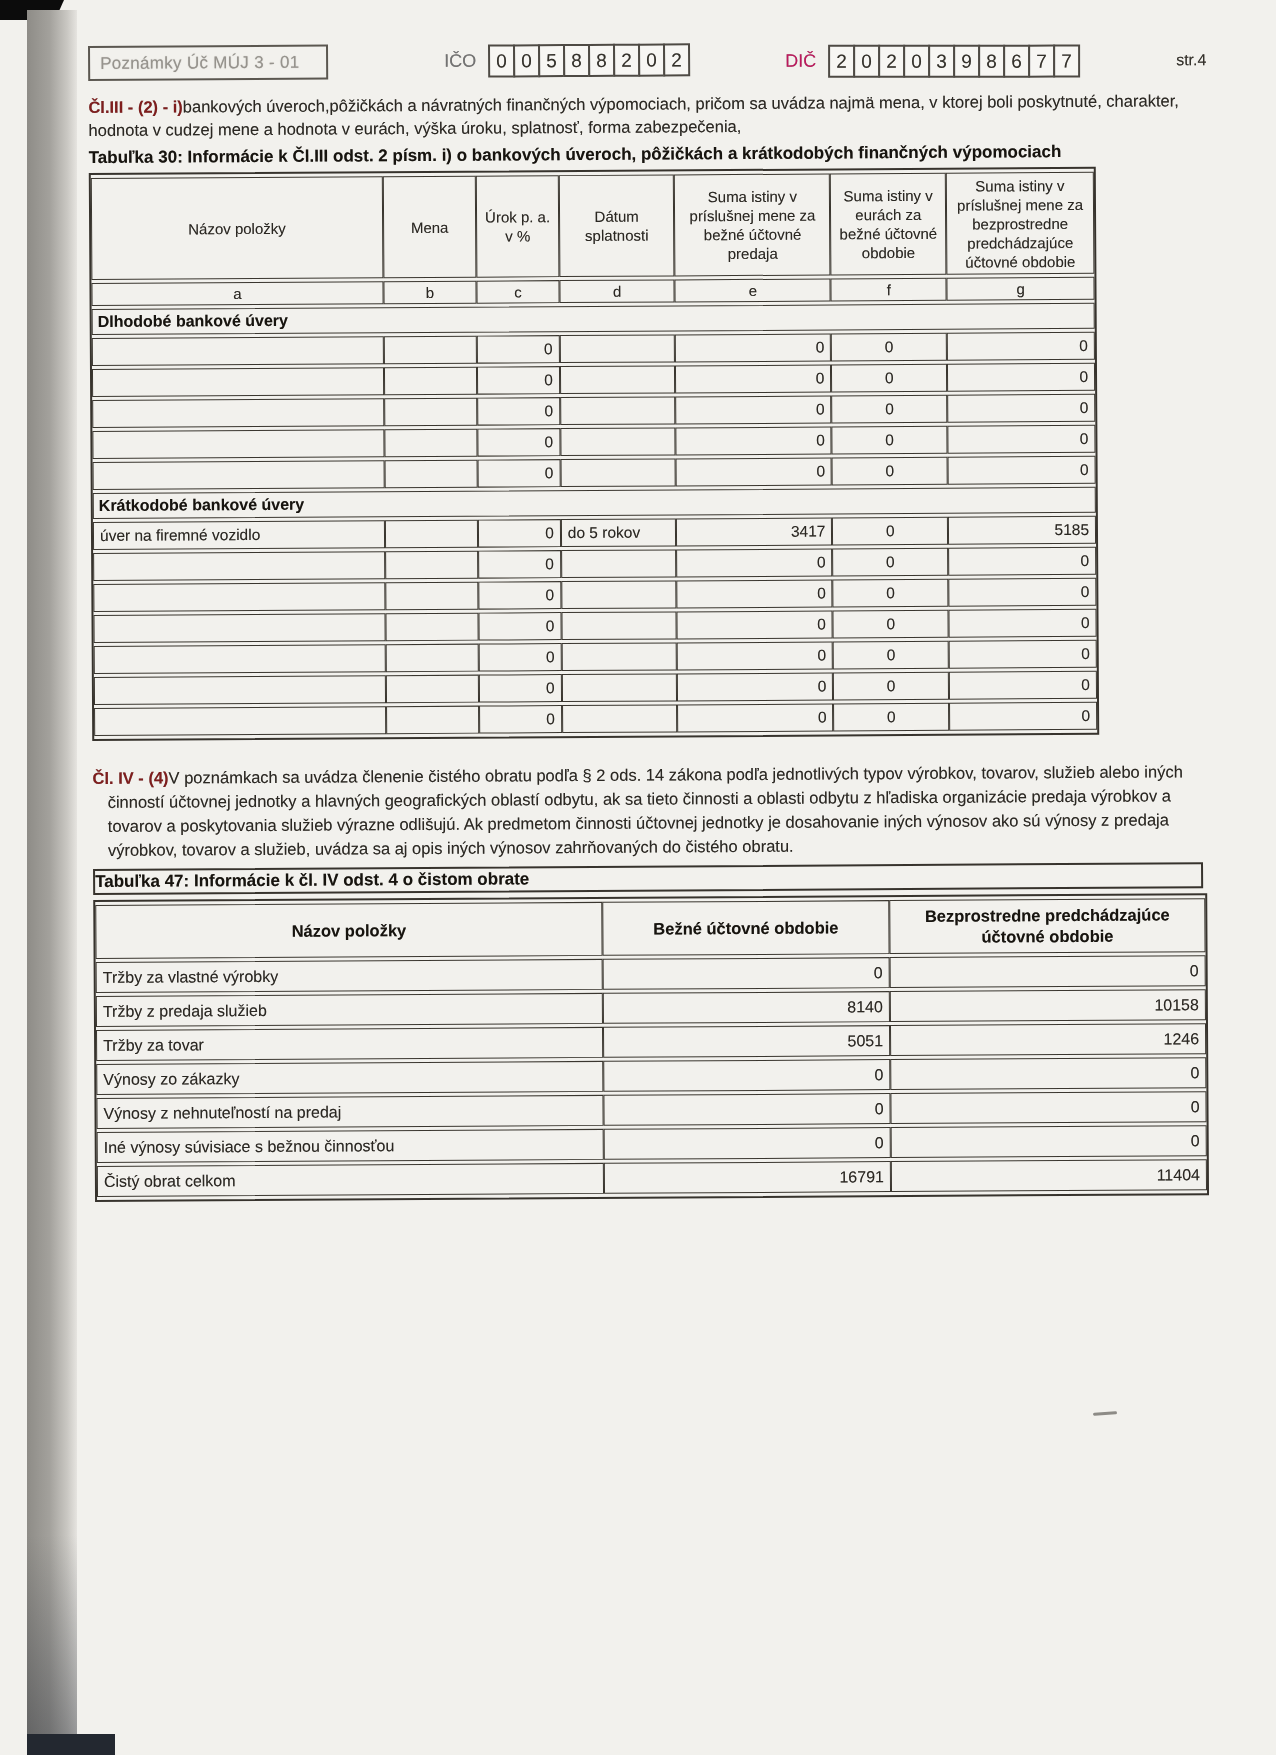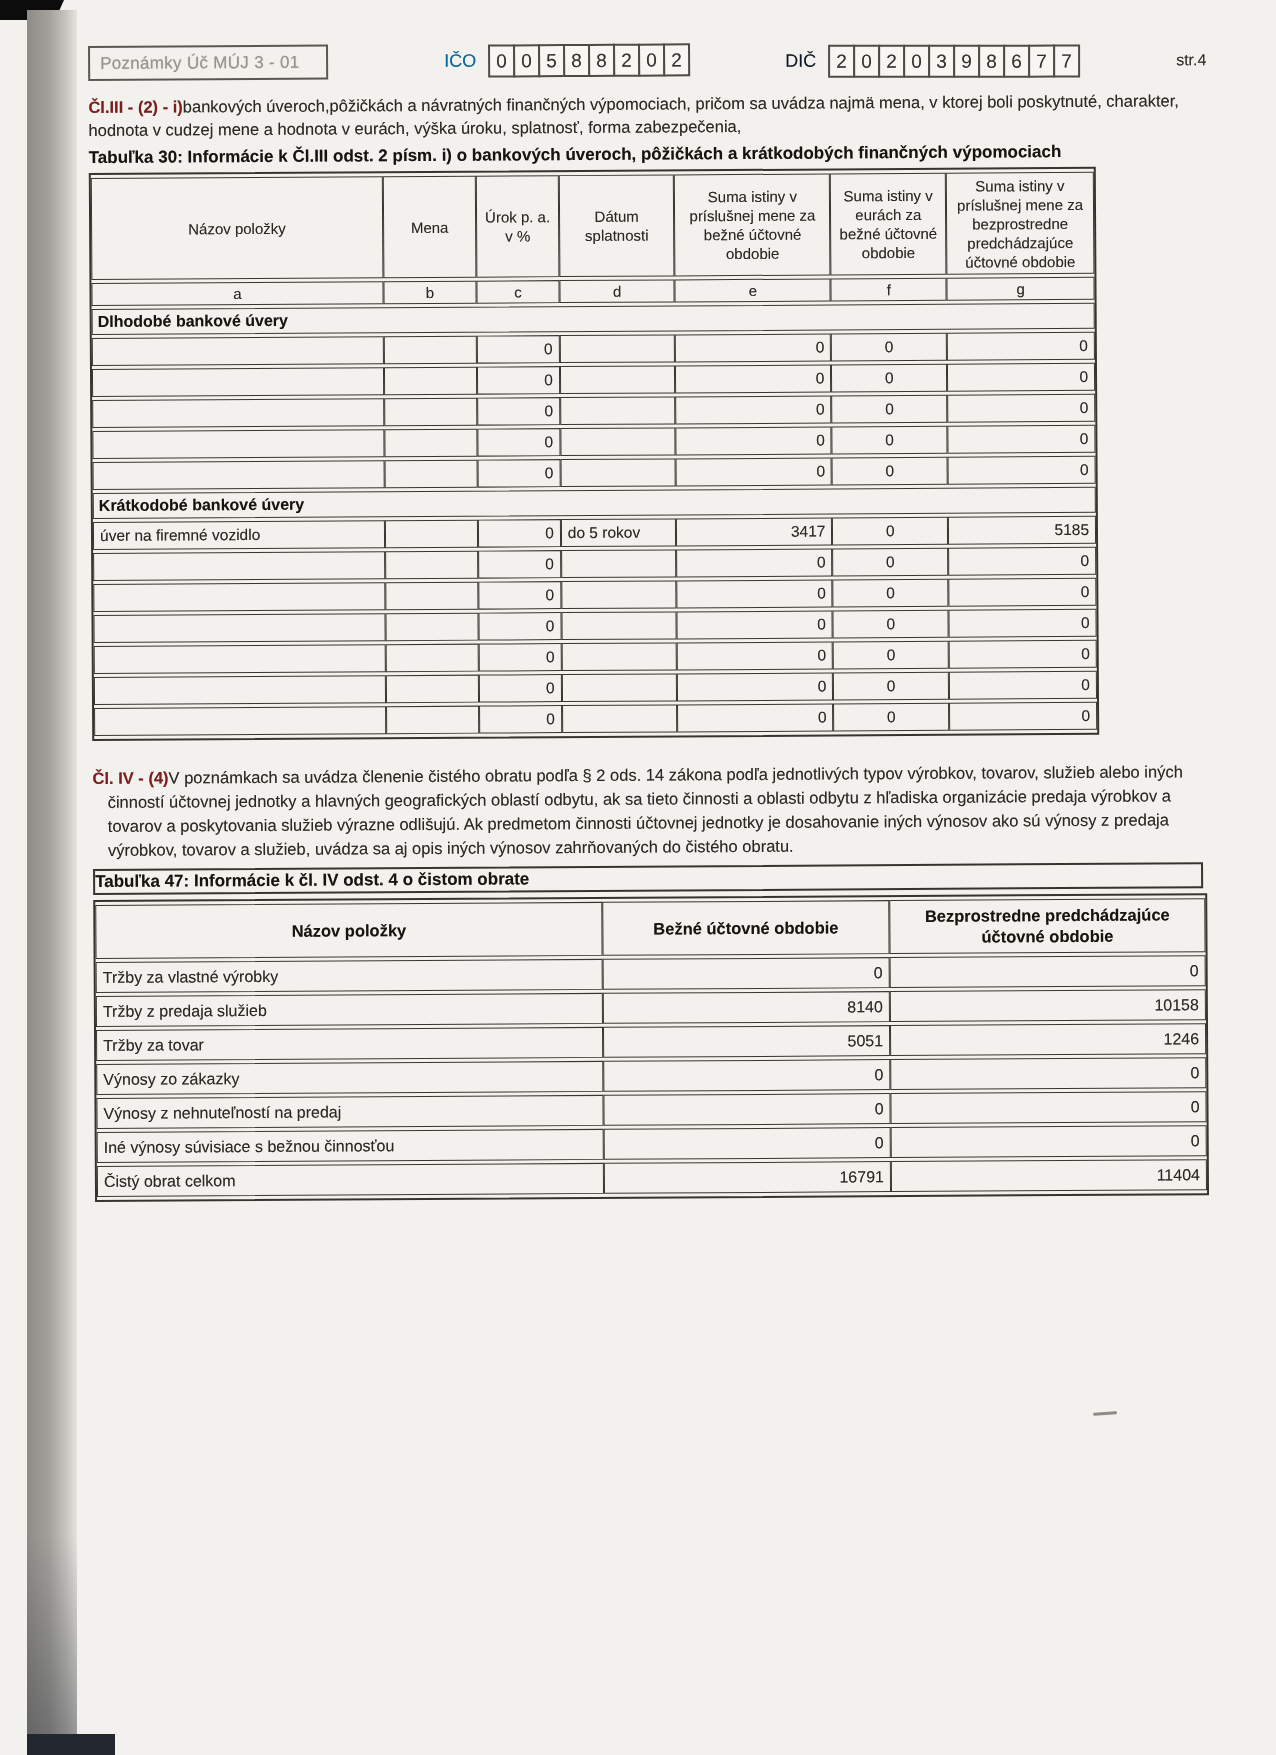--- a/index.html
+++ b/index.html
@@ -23,23 +23,23 @@
     background: #8d8b86; transform: rotate(-4deg); border-radius: 2px; }
   
   .content { position: absolute; left: 88px; top: 46px; width: 1112px; transform: rotate(-0.35deg);
     transform-origin: 0 0; text-shadow: 0 0 0.5px rgba(40,36,30,0.4); }
   
   .doc-header { position: relative; height: 40px; }
   .form-code-box { position: absolute; left: 0; top: 0; width: 240px; height: 35px;
     border: 2px solid #5b5750; display: flex; align-items: center; padding-left: 10px;
     font-size: 17px; color: #96938d; letter-spacing: 0.3px;
     text-shadow: 0 0 1px rgba(150,147,141,0.6); }
-  .ico-label { position: absolute; left: 356px; top: 7px; font-size: 18px; color: #0369a1; }
+  .ico-label { position: absolute; left: 356px; top: 7px; font-size: 18px; color: #737373; }
   .ico-boxes { position: absolute; left: 402px; top: 1px; display: flex; }
-  .dic-label { position: absolute; left: 697px; top: 9px; font-size: 18px; color: #0f172a; }
+  .dic-label { position: absolute; left: 697px; top: 9px; font-size: 18px; color: #be185d; }
   .dic-boxes { position: absolute; left: 742px; top: 4px; display: flex; transform: rotate(0.3deg); }
   .digit-box { width: 27px; height: 33px; border: 2px solid #4e4a44; margin-left: -2px;
     display: flex; align-items: center; justify-content: center; font-size: 19px; color: #35322c;
     background: rgba(252,252,250,0.5); }
   .page-number { position: absolute; left: 1088px; top: 12px; font-size: 16px; color: #35322c; }
   
   .para { font-size: 16.5px; line-height: 23px; margin-top: 10px; color: #2b2823; }
   .para b { color: #7f1d1d; }
   .para.hang { padding-left: 15px; text-indent: -15px; margin-top: 25px; line-height: 24px; }
   .tbl-title { font-weight: bold; font-size: 17px; line-height: 22px; margin-top: 5px;
@@ -112,21 +112,21 @@
 
   <div class="tbl-title">Tabuľka 30: Informácie k Čl.III odst. 2 písm. i) o bankových úveroch, pôžičkách a krátkodobých finančných výpomociach</div>
 
   <table class="t30">
     <thead>
       <tr>
         <th class="w-a">Názov položky</th>
         <th class="w-b">Mena</th>
         <th class="w-c">Úrok p. a. v %</th>
         <th class="w-d">Dátum splatnosti</th>
-        <th class="w-e">Suma istiny v príslušnej mene za bežné účtovné obdobie</th>
+        <th class="w-e">Suma istiny v príslušnej mene za bežné účtovné predaja</th>
         <th class="w-f">Suma istiny v eurách za bežné účtovné obdobie</th>
         <th class="w-g">Suma istiny v príslušnej mene za bezprostredne predchádzajúce účtovné obdobie</th>
       </tr>
       <tr class="letters">
         <td>a</td>
         <td>b</td>
         <td>c</td>
         <td>d</td>
         <td>e</td>
         <td>f</td>

